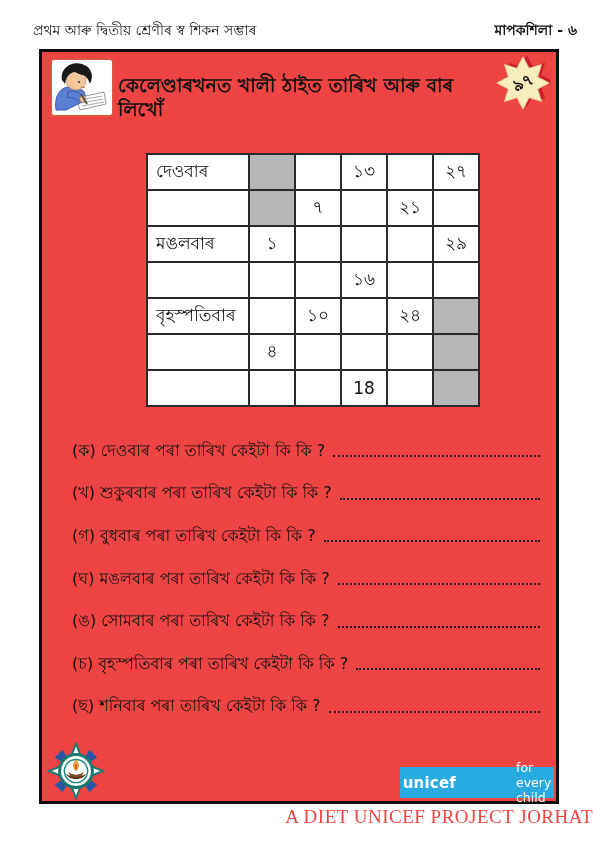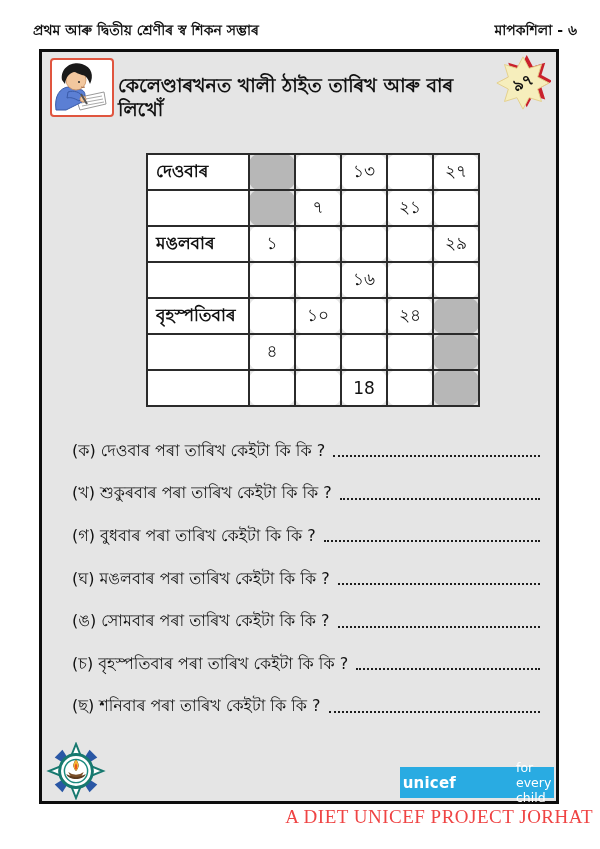--- a/index.html
+++ b/index.html
@@ -2,27 +2,27 @@
 <html><head>
 <meta charset="utf-8">
 <style>
   html,body{margin:0;padding:0;}
   body{
     width:600px;height:849px;position:relative;background:#ffffff;
     font-family:"DejaVu Sans","Liberation Sans",sans-serif;color:#111;
     overflow:hidden;
   }
   
-  .hdr-left{position:absolute;left:33px;top:19px;font-size:14px;font-weight:700;text-align:center;}
+  .hdr-left{position:absolute;left:33px;top:19px;font-size:14px;font-weight:400;text-align:center;}
   .hdr-right{position:absolute;right:23px;top:19px;font-size:14px;font-weight:600;}
 
   
   .box{
     position:absolute;left:39px;top:49px;width:520px;height:755px;
-    border:3.5px solid #0d0d0d;box-sizing:border-box;background:#e5e5e5;
+    border:3.5px solid #0d0d0d;box-sizing:border-box;background:#ef4444;
   }
 
   
   .kid-icon{
     position:absolute;left:8px;top:6px;width:60px;height:55px;
     border:2px solid #e0553f;border-radius:4px;background:#fff;overflow:hidden;
   }
   .title-text{
     position:absolute;left:76px;top:22px;width:370px;
     font-size:19px;font-weight:bold;line-height:1.25;
@@ -35,22 +35,22 @@
   }
 
   
   table.cal{
     position:absolute;left:104px;top:101px;border-collapse:collapse;table-layout:fixed;
   }
   table.cal td{
     border:2px solid #2b2b2b;height:34px;font-size:17px;text-align:center;
     padding:0;background:#fff;
   }
-  table.cal td.day{width:92px;text-align:left;padding-left:8px;font-weight:bold;}
-  table.cal td.n{width:44px;border-radius:10px;}
+  table.cal td.day{width:92px;text-align:left;padding-left:8px;}
+  table.cal td.n{width:44px;}
   table.cal td.g{background:#b7b7b7;}
 
   
   .questions{position:absolute;left:6px;right:16px;top:378px;}
   .q{display:flex;align-items:center;height:42.6px;font-size:16px;margin-left:24px;}
   .q .qtext{white-space:nowrap;}
   .q .dots{flex:1;height:0;border-bottom:2.6px dotted #1d1d1d;margin-left:8px;transform:translateY(5px);}
 
   
   .diet-logo{position:absolute;left:3px;bottom:1px;width:62px;height:58px;}

